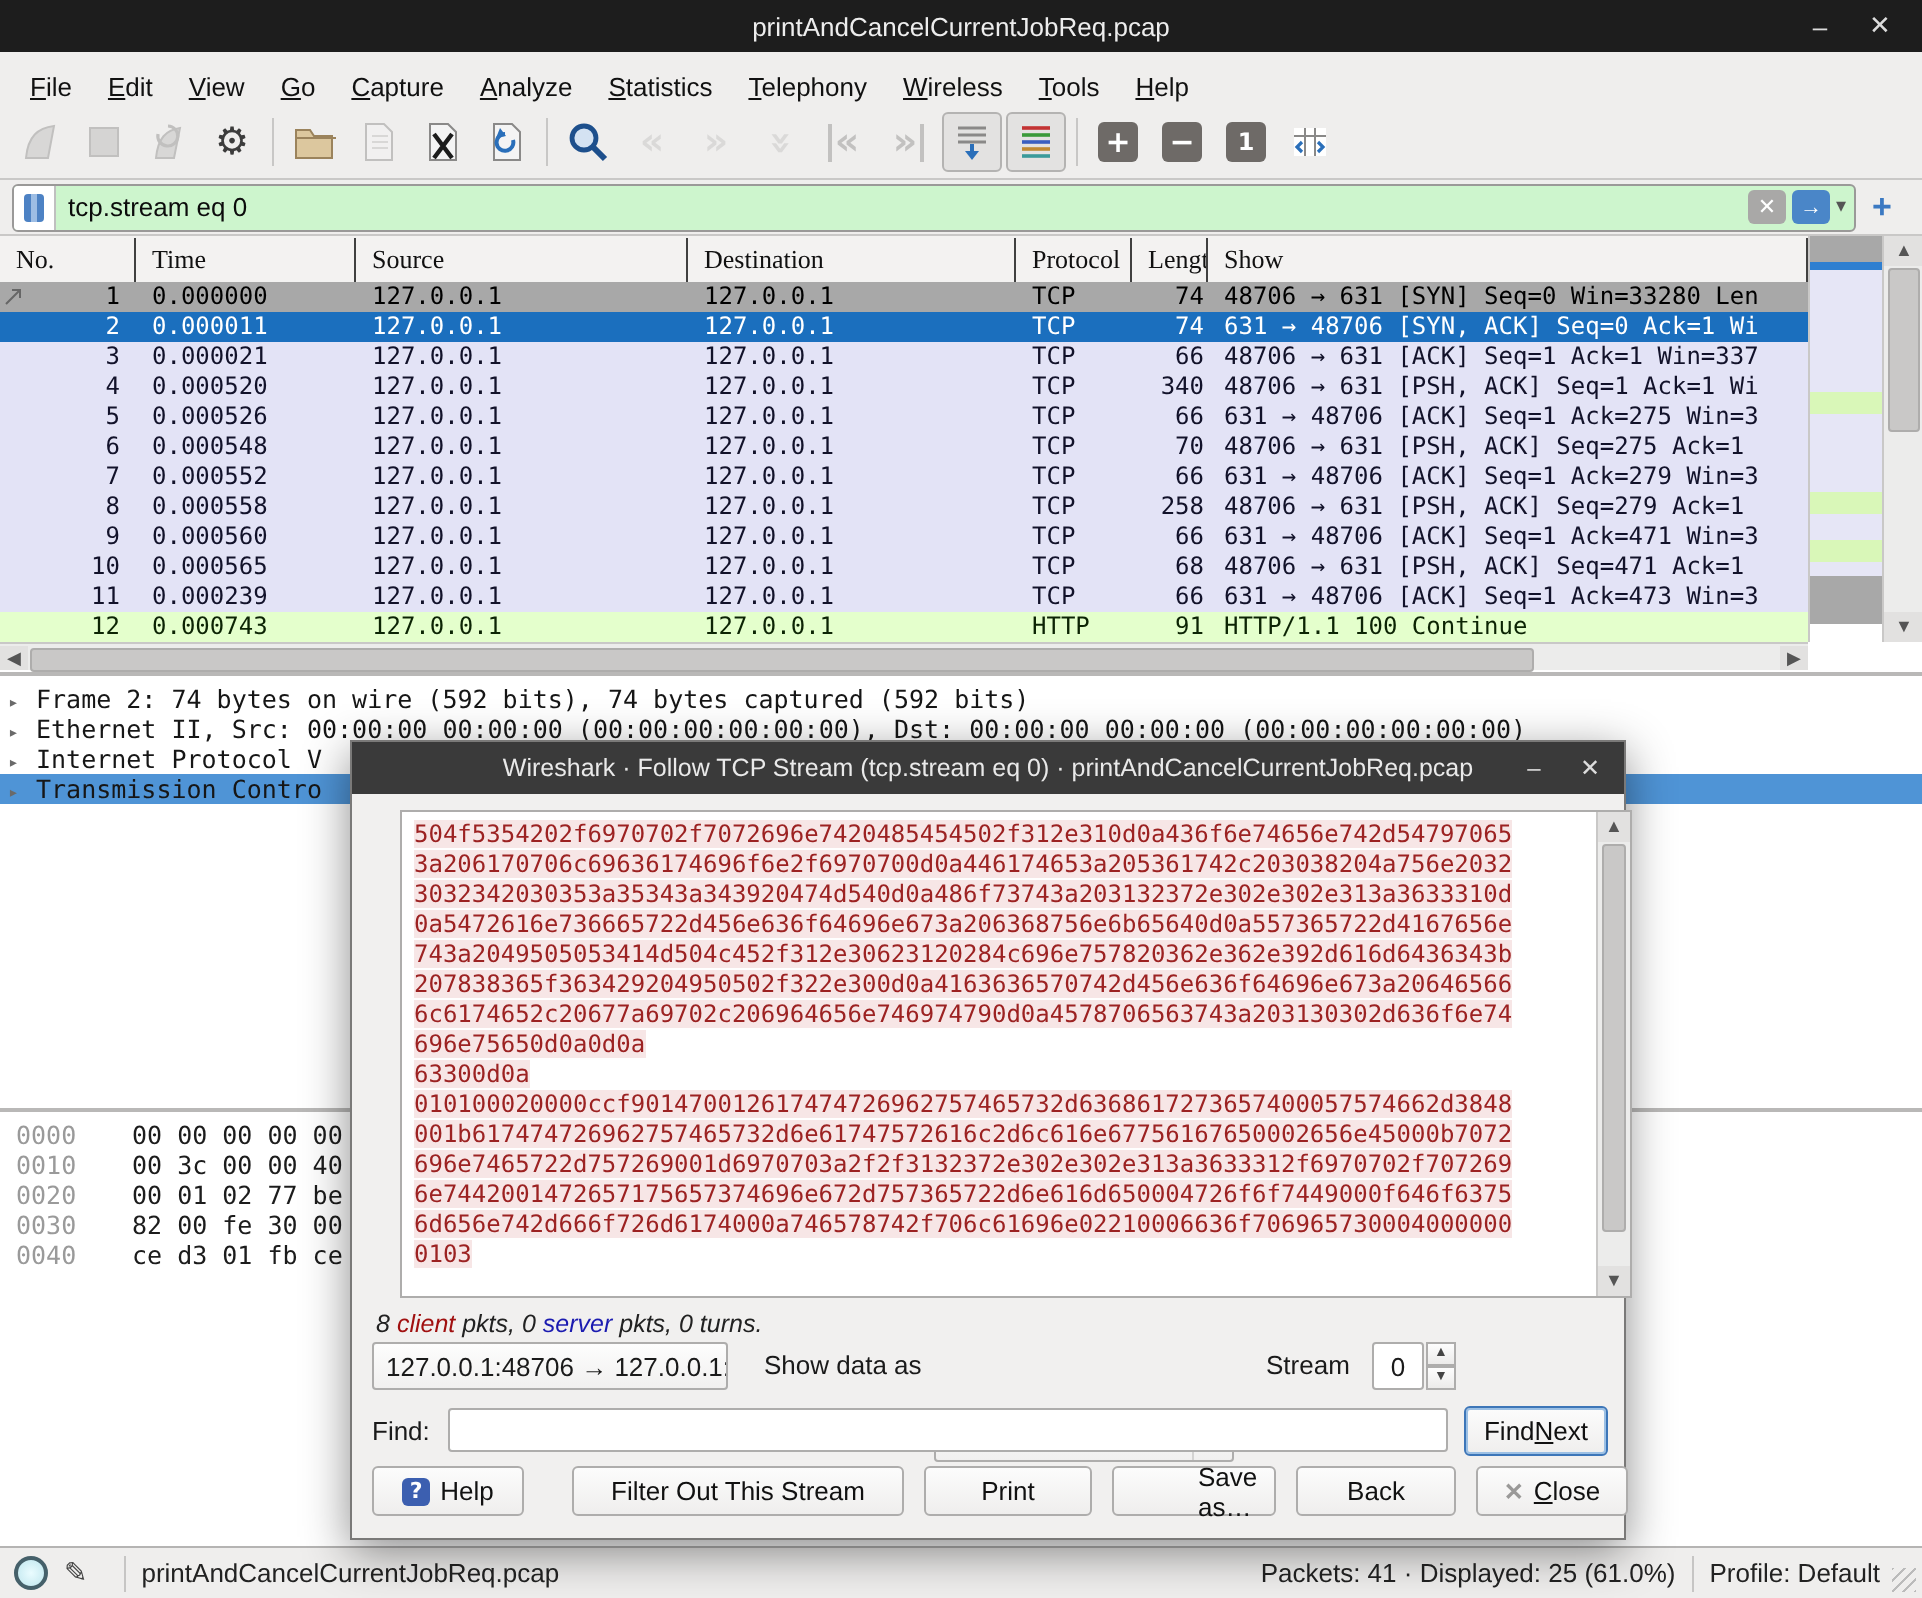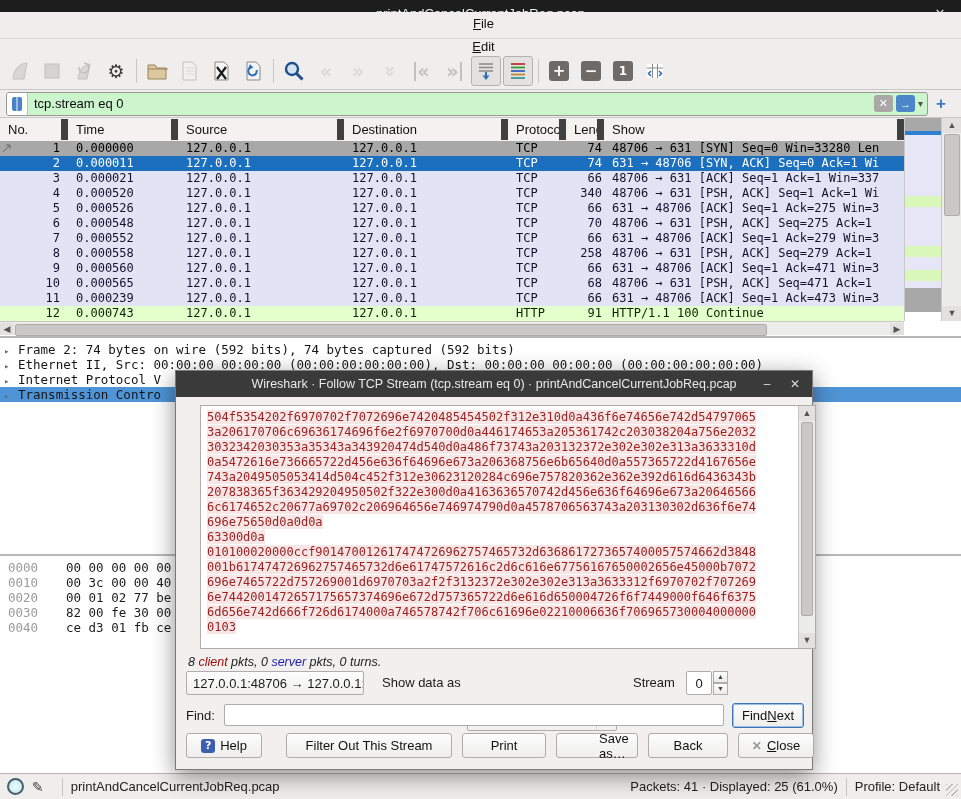--- a/index.html
+++ b/index.html
@@ -5,22 +5,22 @@
   html,body{margin:0;padding:0;background:#555;}
   #window{position:relative;width:961px;height:799px;background:#efeeed;overflow:hidden;
           font-family:"Liberation Sans","DejaVu Sans",sans-serif;font-size:13px;color:#1a1a1a;}
   
   #titlebar{position:absolute;left:0;top:0;width:100%;height:26px;background:var(--titlebar,#1d1d1d);
             display:flex;align-items:center;justify-content:center;color:#ededed;font-size:13px;}
   .tb-winbtn{position:absolute;top:0;width:30px;height:26px;display:flex;align-items:center;justify-content:center;
              color:#dcdcdc;font-size:13px;cursor:default;}
   #win-min{right:36px;} #win-close{right:6px;}
   
-  #menubar{position:absolute;left:0;top:12px;width:100%;height:27px;background:#efeeed;border-bottom:1px solid #dcdbda;
-           display:flex;align-items:center;padding-left:6px;box-sizing:border-box;flex-direction:column;}
+  #menubar{position:absolute;left:0;top:30px;width:100%;height:27px;background:#efeeed;border-bottom:1px solid #dcdbda;
+           display:flex;align-items:center;padding-left:6px;box-sizing:border-box;}
   .menu-item{padding:4px 9px;color:#111;}
   .menu-item u{text-decoration:underline;}
   
   #toolbar{position:absolute;left:0;top:53px;width:100%;height:37px;background:#efeeed;border-bottom:1px solid #c9c8c7;
            display:flex;align-items:center;padding-left:4px;box-sizing:border-box;}
   .tb-btn{width:30px;height:30px;display:flex;align-items:center;justify-content:center;border:1px solid transparent;
           border-radius:3px;margin:0 1px;background:transparent;padding:0;}
   .tb-btn.pressed{border-color:#b4b3b2;background:#e3e2e1;}
   .tb-btn.disabled{opacity:.45;}
   .tb-sep{width:1px;height:24px;background:#c8c7c6;margin:0 4px;}
@@ -40,21 +40,21 @@
               color:#fff;font-size:11px;font-weight:bold;}
   #filter-clear{background:#a9a8a7;}
   #filter-apply{background:#4a86c8;}
   #filter-drop{color:#555;font-size:10px;margin-right:4px;}
   #filter-add{margin-left:8px;color:#3b79c2;font-size:17px;font-weight:bold;}
   
   #packet-list{position:absolute;left:0;top:118px;width:961px;height:218px;background:#fff;}
   .pl-grid{display:grid;grid-template-columns:68px 110px 166px 164px 58px 38px 1fr;}
   #pl-header{position:absolute;left:0;top:0;width:904px;height:23px;background:#f3f2f1;border-bottom:1px solid #c6c5c4;
              align-items:center;font-size:13px;color:#111;}
-  #pl-header span{padding:3px 0 3px 8px;border-right:7px solid #404040;overflow:hidden;white-space:nowrap;}
+  #pl-header span{padding:3px 0 3px 8px;border-right:1px solid #404040;overflow:hidden;white-space:nowrap;font-family:Liberation Serif, serif;}
   #pl-rows{position:absolute;left:0;top:23px;width:904px;}
   .p-row{height:15px;line-height:15px;font-family:"DejaVu Sans Mono","Liberation Mono",monospace;font-size:12px;
          white-space:nowrap;overflow:hidden;}
   .p-row span{overflow:hidden;white-space:nowrap;}
   .c-no{text-align:right;padding-right:8px;position:relative;}
   .c-time,.c-src,.c-dst,.c-proto,.c-info{padding-left:8px;}
   .c-len{text-align:right;padding-right:2px;}
   .row-tcp{background:var(--row-tcp,#e3e3f6);color:#12122a;}
   .row-http{background:var(--row-http,#e4ffcc);color:#0c2404;}
   .row-syn{background:var(--row-syn,#a8a8a8);color:#000;}

